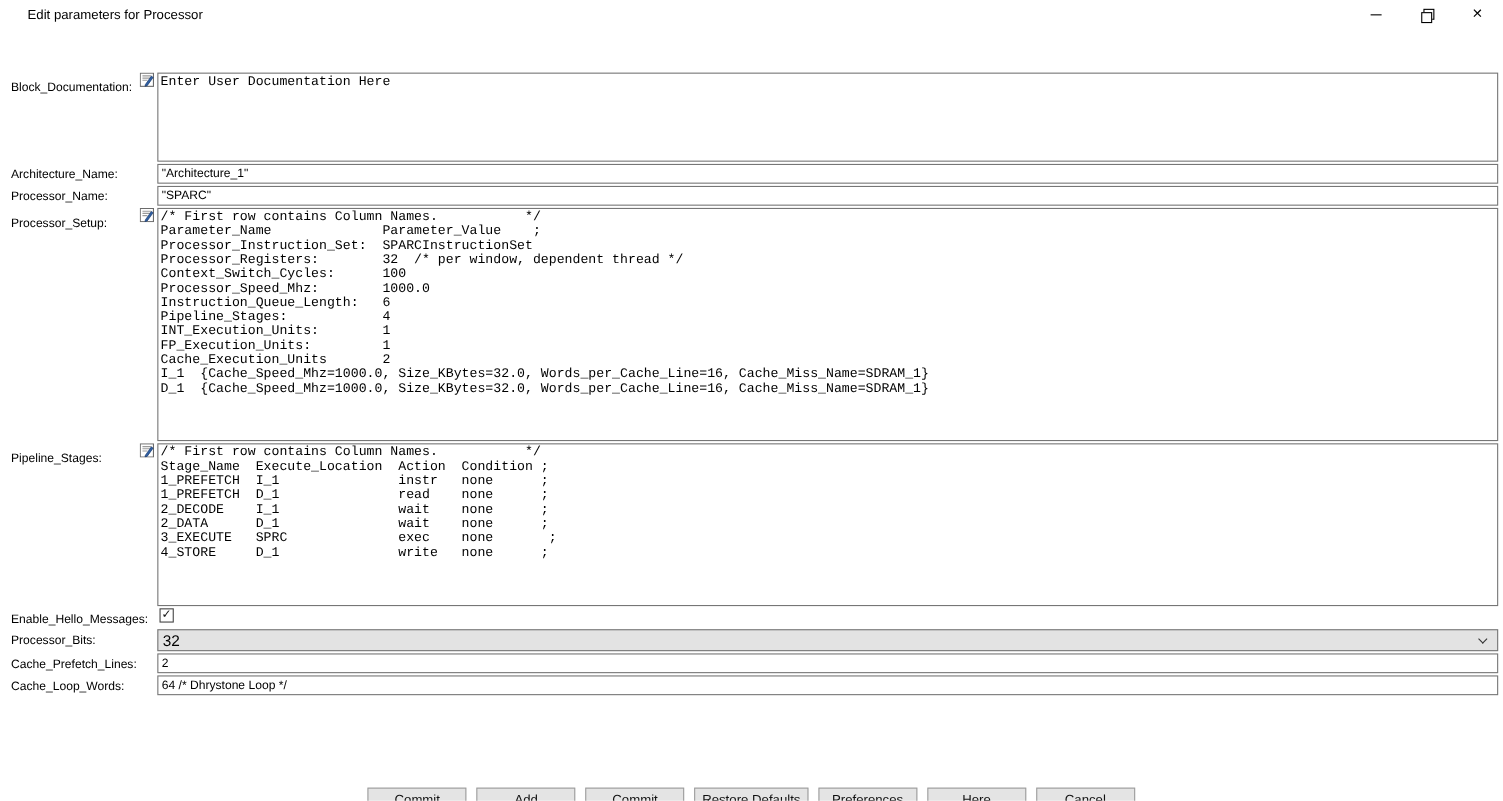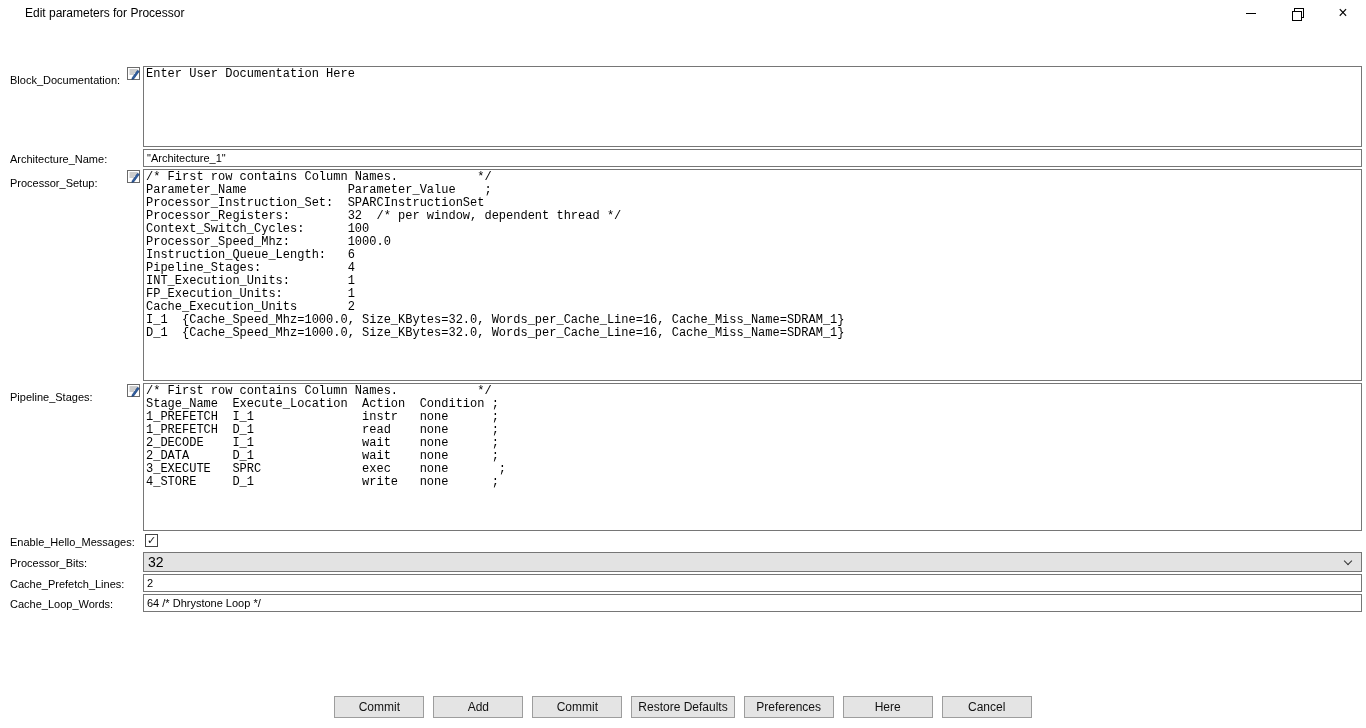--- a/index.html
+++ b/index.html
@@ -15,21 +15,21 @@
   .glyph-restore { position:relative; width:11px; height:11px; display:block; }
   .glyph-restore::before { content:""; position:absolute; top:0; left:2px; width:8px; height:8px; border:1px solid #000; }
   .glyph-restore::after  { content:""; position:absolute; top:3px; left:0; width:8px; height:8px; border:1px solid #000; background:#fff; }
   .glyph-close { font-size:16px; line-height:16px; font-weight:400; }
 
   
   .form { margin-top:40px; padding-right:4px; }
   .row { display:flex; margin-bottom:2px; }
   .row.top { align-items:flex-start; }
   .row.top .label-cell { padding-top:4px; }
-  .row.mid { align-items:center; }
+  .row.mid { }
   .label-cell { width:143px; flex:none; position:relative; padding-left:10px; }
   .field-label { font-size:11px; white-space:nowrap; }
   .edit-icon { position:absolute; right:3px; top:0; width:13px; height:13px; cursor:pointer; }
   .field-cell { flex:1; min-width:0; }
 
   textarea.box { width:100%; display:block; border:1px solid #767676; background:#fff; color:#000;
                  font-family:"Liberation Mono","DejaVu Sans Mono",monospace; font-size:12px; line-height:13px;
                  padding:1px 2px; resize:none; overflow:hidden; white-space:pre; }
   .ta-doc   { height:81px; }
   .ta-setup { height:212px; }
@@ -95,20 +95,28 @@
 
     <div class="row mid">
       <div class="label-cell">
         <span class="field-label">Architecture_Name:</span>
       </div>
       <div class="field-cell">
         <input class="line" type="text" spellcheck="false" value="&quot;Architecture_1&quot;" style="">
       </div>
     </div>
 
+    <div class="row mid">
+      <div class="label-cell">
+        <span class="field-label">Processor_Name:</span>
+      </div>
+      <div class="field-cell">
+        <input class="line" type="text" spellcheck="false" value="&quot;SPARC&quot;" style="">
+      </div>
+    </div>
 
     <div class="row top">
       <div class="label-cell">
         <span class="field-label">Processor_Setup:</span>
         <span class="edit-icon">
           <svg width="13" height="13" viewBox="0 0 13 13">
             <rect x="0.5" y="0.5" width="12" height="12" fill="#ffffff" stroke="#6b6b6b"></rect>
             <line x1="2.5" y1="3" x2="10.5" y2="3" stroke="#9a9a9a"></line>
             <line x1="2.5" y1="5" x2="10.5" y2="5" stroke="#9a9a9a"></line>
             <line x1="2.5" y1="7" x2="7" y2="7" stroke="#9a9a9a"></line>

